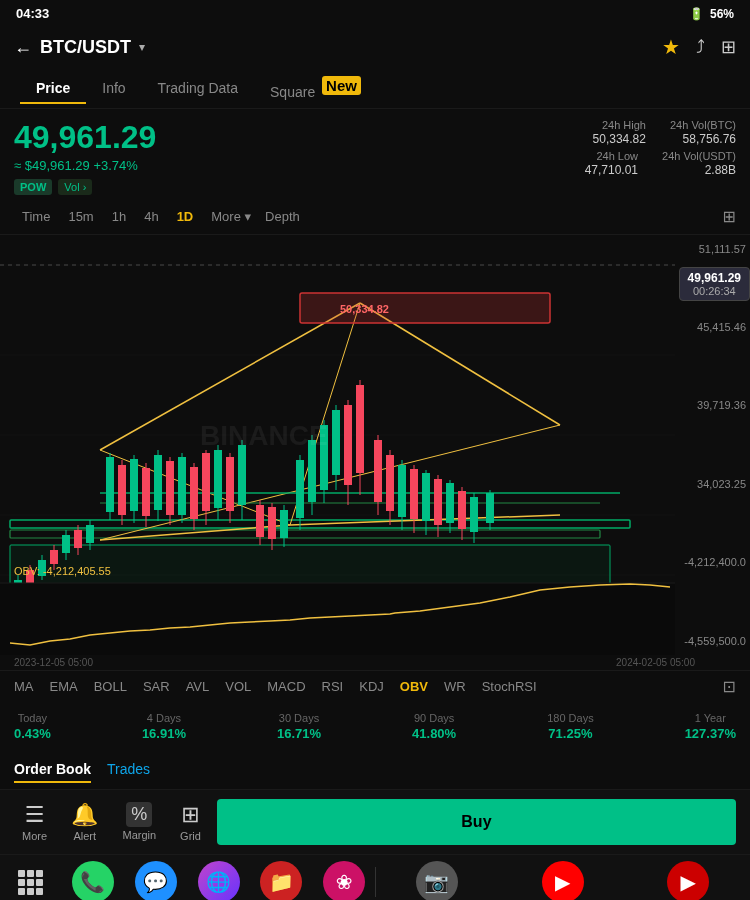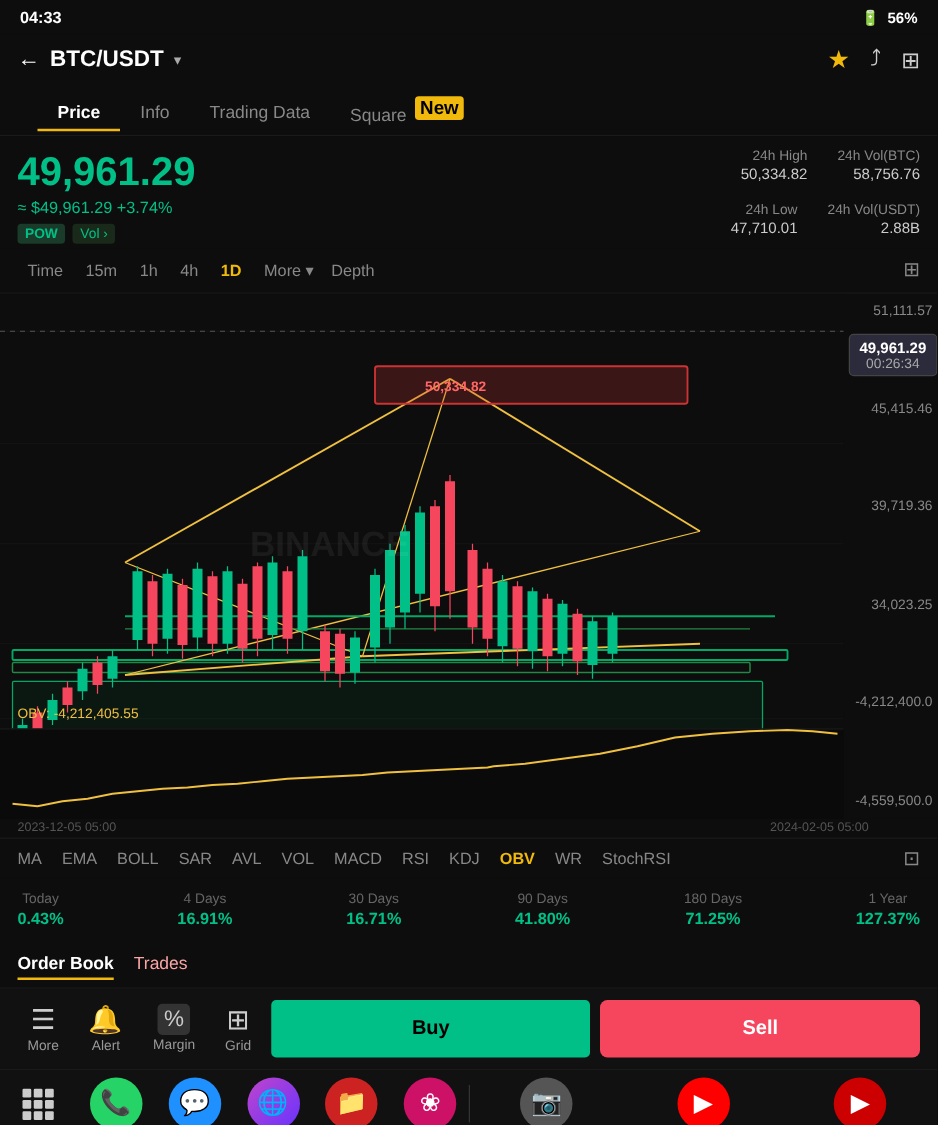--- a/index.html
+++ b/index.html
@@ -40,21 +40,21 @@
     .pair-title { font-size: 18px; font-weight: 700; color: #fff; }
     .dropdown-icon { font-size: 12px; color: #aaa; }
     .header-right { display: flex; align-items: center; gap: 16px; }
     .star-icon { color: #f0b90b; font-size: 20px; }
     .share-icon, .grid-icon { color: #ccc; font-size: 18px; }
 
     
     .tabs {
       display: flex;
       align-items: center;
-      padding: 0 30px;
+      padding: 0 20px;
       border-bottom: 1px solid #1a1a1a;
       background: #0d0d0d;
     }
     .tab {
       padding: 10px 16px 8px;
       font-size: 14px;
       color: #888;
       cursor: pointer;
       position: relative;
     }
@@ -121,21 +121,21 @@
       font-size: 11px;
       padding: 2px 6px;
       border-radius: 3px;
       display: flex;
       align-items: center;
       gap: 3px;
     }
     .price-right {
       display: flex;
       flex-direction: column;
-      gap: 16px;
+      gap: 4px;
       align-items: flex-end;
     }
     .stat-row {
       display: flex;
       gap: 24px;
     }
     .stat-item { text-align: right; }
     .stat-label { font-size: 11px; color: #888; }
     .stat-value { font-size: 12px; color: #ccc; font-weight: 500; margin-top: 1px; }
 
@@ -278,21 +278,21 @@
     
     .order-tabs {
       display: flex;
       padding: 6px 14px;
       gap: 16px;
       background: #0d0d0d;
       border-bottom: 1px solid #1a1a1a;
     }
     .order-tab {
       font-size: 14px;
-      color: #fca5a5;
+      color: #0ea5e9;
       cursor: pointer;
       padding-bottom: 4px;
     }
     .order-tab.active {
       color: #fff;
       font-weight: 600;
       border-bottom: 2px solid #f0b90b;
     }
 
     
@@ -719,21 +719,20 @@
   </div>
   <div class="toolbar-item">
     <span class="toolbar-icon" style="font-size:18px; background:#333; border-radius:4px; padding:2px 5px; color:#ccc;">%</span>
     <span class="toolbar-label">Margin</span>
   </div>
   <div class="toolbar-item">
     <span class="toolbar-icon">⊞</span>
     <span class="toolbar-label">Grid</span>
   </div>
   <button class="buy-btn">Buy</button>
-  <button class="sell-btn">Sell</button>
 </div>
 
 <div class="app-dock">
   <div class="dock-section">
     <div class="dock-app apps" style="background:transparent">
       <svg width="28" height="28" viewBox="0 0 28 28" fill="#ccc">
         <rect x="2" y="2" width="7" height="7" rx="1"></rect>
         <rect x="11" y="2" width="7" height="7" rx="1"></rect>
         <rect x="20" y="2" width="7" height="7" rx="1"></rect>
         <rect x="2" y="11" width="7" height="7" rx="1"></rect>

